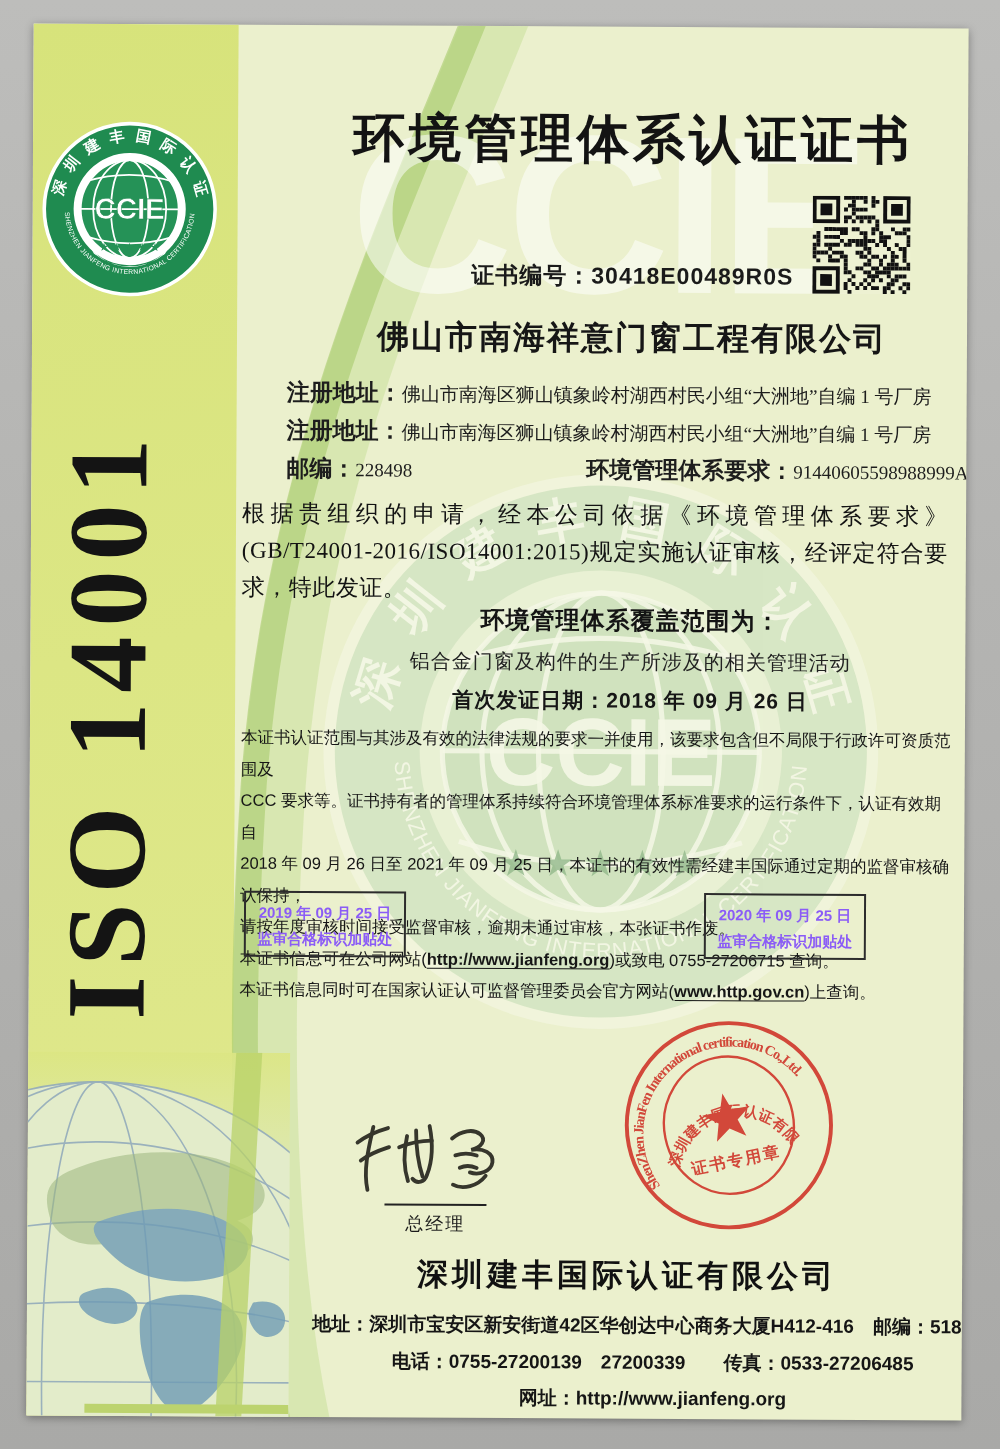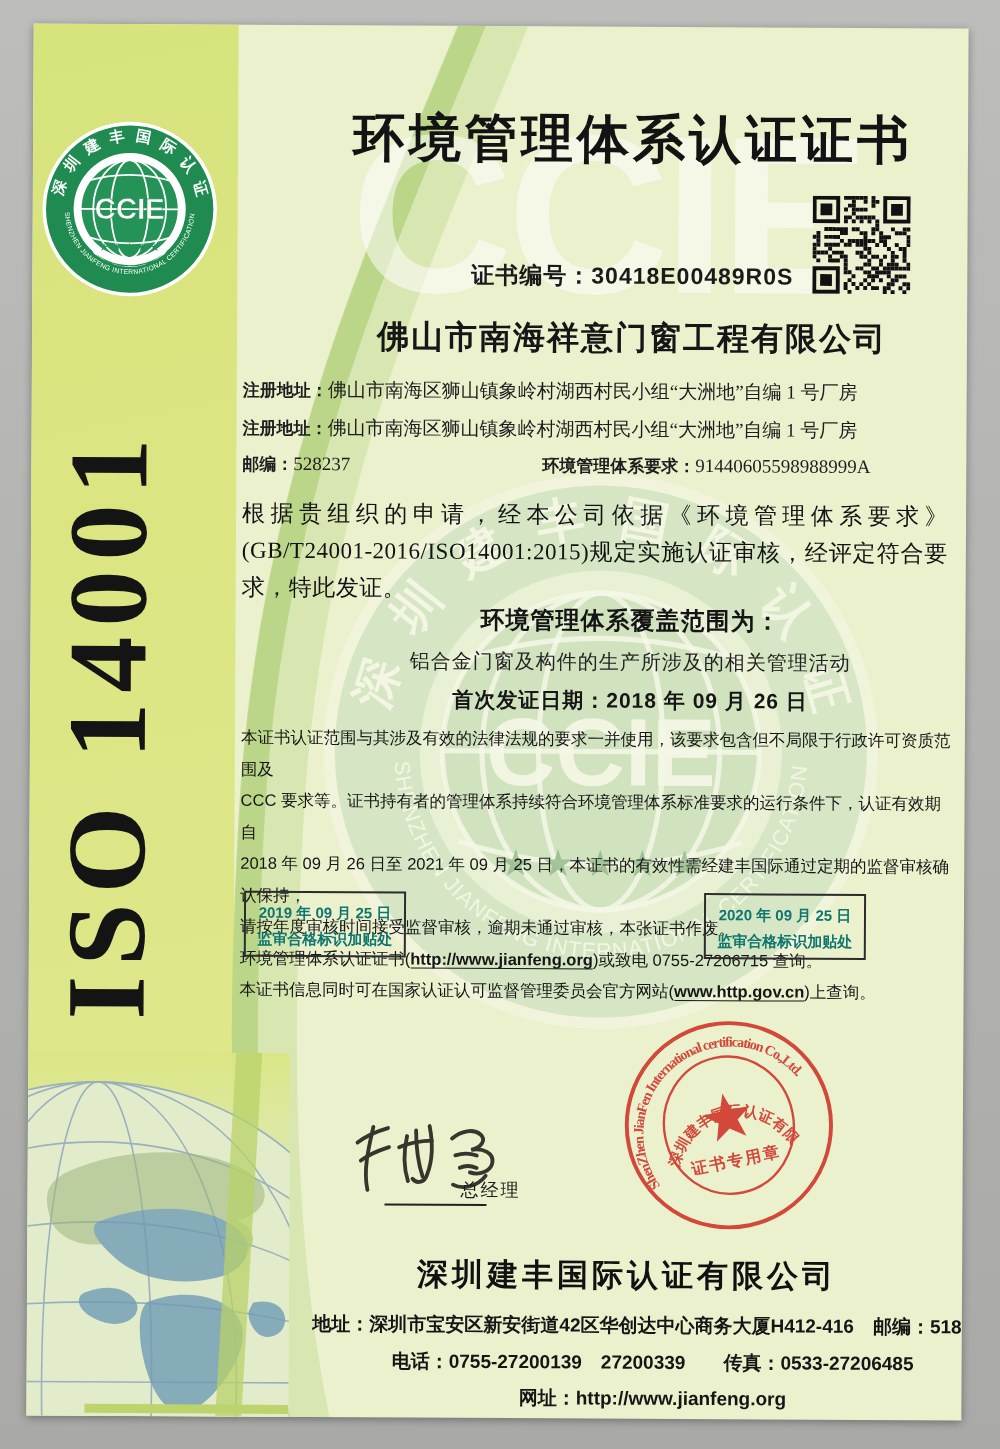--- a/index.html
+++ b/index.html
@@ -52,21 +52,21 @@
   .cert-line{
     top:234px;font-family:"Liberation Sans",sans-serif;font-weight:bold;
     font-size:23px;color:#1a1a1a;letter-spacing:1px;
   }
   .qr{position:absolute;left:575px;top:168px;width:98px;height:98px;z-index:3;}
   .company{
     top:290px;font-family:"Liberation Serif",serif;font-weight:bold;
     font-size:32px;letter-spacing:2px;color:#161616;white-space:nowrap;
   }
   .addr-row{left:6px;width:720px;font-size:19px;color:#1d1d1d;white-space:nowrap;}
-  .addr-row .lbl{font-family:"Liberation Sans",sans-serif;font-weight:bold;font-size:17px;}
+  .addr-row .lbl{font-family:"Liberation Sans",sans-serif;font-weight:bold;font-size:23px;margin-left:44px;}
   .addr-row .val{font-family:"Liberation Serif",serif;font-size:19px;}
   .row-reg{top:352px;}
   .row-op{top:390px;}
   .row-post{top:428px;}
   .uscc{position:absolute;left:300px;top:0;}
   .grant{
     left:6px;top:470px;width:706px;
     font-family:"Liberation Serif",serif;font-size:23px;line-height:37px;
     color:#131313;text-align:justify;letter-spacing:.5px;
   }
@@ -84,29 +84,29 @@
   }
   .fine{
     left:6px;top:697px;width:712px;
     font-family:"Liberation Sans",sans-serif;font-size:16.5px;
     line-height:31.5px;color:#161616;
   }
   .fine .url{font-weight:bold;border-bottom:1.5px solid #161616;}
   .stick-box{
     position:absolute;width:162px;height:66px;border:2px solid #2c2c2c;
     font-family:"Liberation Sans",sans-serif;font-weight:bold;font-size:15px;
-    color:#0f766e;text-align:center;line-height:26px;padding-top:7px;box-sizing:border-box;
+    color:#8b5cf6;text-align:center;line-height:26px;padding-top:7px;box-sizing:border-box;
     background:transparent;
   }
   .box1{left:10px;top:866px;}
   .box2{left:470px;top:866px;}
   .signature{position:absolute;left:118px;top:1088px;width:180px;height:90px;}
   .sig-line{position:absolute;left:152px;top:1178px;width:102px;border-top:2px solid #222;}
   .sig-role{
-    position:absolute;left:118px;top:1152px;width:170px;text-align:right;
+    position:absolute;left:118px;top:1186px;width:170px;text-align:center;
     font-family:"Liberation Sans",sans-serif;font-size:18px;color:#1b1b1b;letter-spacing:2px;
   }
   .seal{position:absolute;left:388px;top:990px;width:216px;height:216px;z-index:4;transform:rotate(-12deg);opacity:.92;}
   .issuer-name{
     top:1228px;font-family:"Liberation Sans",sans-serif;font-weight:bold;
     font-size:31px;letter-spacing:4px;color:#111;white-space:nowrap;
   }
   .footer-line{
     left:26px;width:790px;text-align:center;
     font-family:"Liberation Sans",sans-serif;font-weight:bold;
@@ -443,38 +443,38 @@
 
     <div class="abs ctr company">佛山市南海祥意门窗工程有限公司</div>
 
     <div class="abs addr-row row-reg">
       <span class="lbl">注册地址：</span><span class="val">佛山市南海区狮山镇象岭村湖西村民小组“大洲地”自编 1 号厂房</span>
     </div>
     <div class="abs addr-row row-op">
       <span class="lbl">注册地址：</span><span class="val">佛山市南海区狮山镇象岭村湖西村民小组“大洲地”自编 1 号厂房</span>
     </div>
     <div class="abs addr-row row-post">
-      <span class="lbl">邮编：</span><span class="val">528237</span>
+      <span class="lbl">邮编：</span><span class="val">228498</span>
       <span class="uscc">
         <span class="lbl">环境管理体系要求：</span><span class="val">91440605598988999A</span>
       </span>
     </div>
 
     <div class="abs grant">根据贵组织的申请，经本公司依据《环境管理体系要求》(GB/T24001-2016/ISO14001:2015)规定实施认证审核，经评定符合要求，特此发证。</div>
 
     <div class="abs ctr scope-head">环境管理体系覆盖范围为：</div>
     <div class="abs ctr scope-text">铝合金门窗及构件的生产所涉及的相关管理活动</div>
     <div class="abs ctr first-issue">首次发证日期：2018 年 09 月 26 日</div>
 
     <div class="abs fine">
       <div>本证书认证范围与其涉及有效的法律法规的要求一并使用，该要求包含但不局限于行政许可资质范围及</div>
       <div>CCC 要求等。证书持有者的管理体系持续符合环境管理体系标准要求的运行条件下，认证有效期自</div>
       <div>2018 年 09 月 26 日至 2021 年 09 月 25 日，本证书的有效性需经建丰国际通过定期的监督审核确认保持，</div>
       <div>请按年度审核时间接受监督审核，逾期未通过审核，本张证书作废。</div>
-      <div><span>环境管理体系认证证书(</span><span class="url">http://www.jianfeng.org</span><span>)或致电 0755-27206715 查询。</span></div>
+      <div><span>本证书信息可在公司网站(</span><span class="url">http://www.jianfeng.org</span><span>)或致电 0755-27206715 查询。</span></div>
       <div><span>本证书信息同时可在国家认证认可监督管理委员会官方网站(</span><span class="url">www.http.gov.cn</span><span>)上查询。</span></div>
     </div>
 
     <div class="stick-box box1">
       <div>2019 年 09 月 25 日</div>
       <div>监审合格标识加贴处</div>
     </div>
     <div class="stick-box box2">
       <div>2020 年 09 月 25 日</div>
       <div>监审合格标识加贴处</div>

